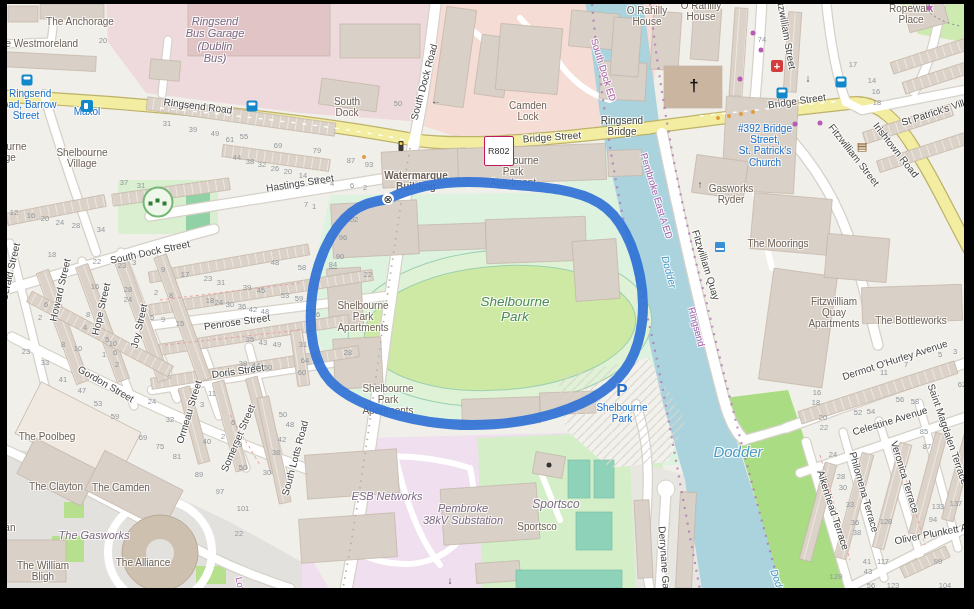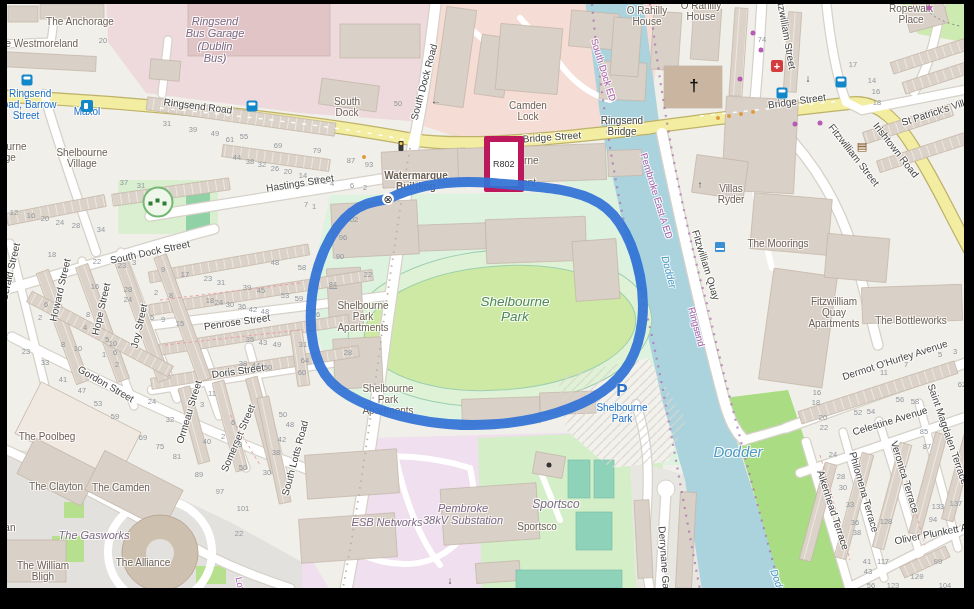--- a/index.html
+++ b/index.html
@@ -41,22 +41,22 @@
   .icon--traffic-signals-icon::after{content:"";position:absolute;left:1px;top:1px;width:3px;height:3px;
         background:#ffd24a;border-radius:50%;}
   .icon--gate-icon{width:12px;height:12px;background:#fff;border-radius:50%;color:#222;font-size:11px;line-height:12px;}
   .icon--playground-icon{width:27px;height:27px;border:2px solid #74b874;border-radius:50%;background:#eef7ea;}
   .icon--playground-icon::after{content:"";position:absolute;left:11px;top:10px;width:4px;height:4px;
         background:#2e7d32;box-shadow:-7px 3px 0 #2e7d32,7px 3px 0 #2e7d32;}
   .icon--arrow-icon{color:#333;font-size:10px;text-shadow:0 0 2px #fff;}
   .icon--shop-dot-icon{width:5px;height:5px;border-radius:50%;background:#b65cb6;}
   .icon--lamp-dot-icon{width:4px;height:4px;border-radius:50%;background:#e09a3c;}
   .icon--dot-black-icon{width:5px;height:5px;border-radius:50%;background:#333;}
-  .badge{position:absolute;left:484px;top:136px;z-index:25;background:#fff;border:6px solid #be185d;
-         border-radius:2px;font-size:9px;color:#333;padding:16px 3px;line-height:12px;}
+  .badge{position:absolute;left:484px;top:136px;z-index:25;background:#fff;border:1px solid #be185d;
+         border-radius:2px;font-size:9px;color:#333;padding:8px 3px;line-height:12px;}
   .frame{position:absolute;background:#000;z-index:100;}
   #frame-top{left:0;top:0;width:974px;height:4px;}
   #frame-left{left:0;top:0;width:7px;height:609px;}
   #frame-right{left:964px;top:0;width:10px;height:609px;}
   #frame-bottom{left:0;top:588px;width:974px;height:21px;}
 </style>
 </head>
 <body>
 
 <div id="stage">
@@ -341,57 +341,61 @@
 Building</span>
         <span class="lbl lbl-places" style="left: 513px; top: 172px; transform: translate(-50%, -50%) rotate(0deg);">Shelbourne
 Park
 Apartment</span>
         <span class="lbl lbl-places" style="left: 363px; top: 317px; transform: translate(-50%, -50%) rotate(0deg);">Shelbourne
 Park
 Apartments</span>
         <span class="lbl lbl-places" style="left: 388px; top: 400px; transform: translate(-50%, -50%) rotate(0deg);">Shelbourne
 Park
 Apartments</span>
-        <span class="lbl lbl-places" style="left: 731px; top: 194px; transform: translate(-50%, -50%) rotate(0deg);">Villas
+        <span class="lbl lbl-places" style="left: 731px; top: 194px; transform: translate(-50%, -50%) rotate(0deg);">Gasworks
 Ryder</span>
         <span class="lbl lbl-places" style="left: 778px; top: 244px; transform: translate(-50%, -50%) rotate(0deg);">The Moorings</span>
         <span class="lbl lbl-places" style="left: 834px; top: 313px; transform: translate(-50%, -50%) rotate(0deg);">Fitzwilliam
 Quay
 Apartments</span>
         <span class="lbl lbl-places" style="left: 911px; top: 321px; transform: translate(-50%, -50%) rotate(0deg);">The Bottleworks</span>
         <span class="lbl lbl-places" style="left: 47px; top: 437px; transform: translate(-50%, -50%) rotate(0deg);">The Poolbeg</span>
         <span class="lbl lbl-places" style="left: 56px; top: 487px; transform: translate(-50%, -50%) rotate(0deg);">The Clayton</span>
         <span class="lbl lbl-places" style="left: 121px; top: 488px; transform: translate(-50%, -50%) rotate(0deg);">The Camden</span>
         <span class="lbl lbl-places" style="left: 43px; top: 571px; transform: translate(-50%, -50%) rotate(0deg);">The William
 Bligh</span>
         <span class="lbl lbl-places" style="left: 143px; top: 563px; transform: translate(-50%, -50%) rotate(0deg);">The Alliance</span>
         <span class="lbl lbl-places" style="left: 6px; top: 528px; transform: translate(-50%, -50%) rotate(0deg);">nian</span>
         <span class="lbl lbl-places" style="left: 537px; top: 527px; transform: translate(-50%, -50%) rotate(0deg);">Sportsco</span>
         <span class="lbl lbl-industrial" style="left: 215px; top: 40px; transform: translate(-50%, -50%) rotate(0deg);">Ringsend
 Bus Garage
 (Dublin
 Bus)</span>
-        <span class="lbl lbl-industrial" style="left: 387px; top: 522px; transform: translate(-50%, -50%) rotate(0deg);">ESB Networks</span>
+        <span class="lbl lbl-industrial" style="left: 387px; top: 496px; transform: translate(-50%, -50%) rotate(0deg);">ESB Networks</span>
         <span class="lbl lbl-industrial" style="left: 463px; top: 514px; transform: translate(-50%, -50%) rotate(0deg);">Pembroke
 38kV Substation</span>
         <span class="lbl lbl-industrial" style="left: 556px; top: 505px; font-size: 12px; transform: translate(-50%, -50%) rotate(0deg);">Sportsco</span>
         <span class="lbl lbl-industrial" style="left: 94px; top: 535px; transform: translate(-50%, -50%) rotate(0deg);">The Gasworks</span>
         <span class="lbl lbl-stadium" style="left: 515px; top: 309px; transform: translate(-50%, -50%) rotate(0deg);">Shelbourne
 Park</span>
         <span class="lbl lbl-water" style="left: 738px; top: 452px; font-size: 15px; transform: translate(-50%, -50%) rotate(0deg);">Dodder</span>
         <span class="lbl lbl-water" style="left: 669px; top: 272px; font-size: 10px; transform: translate(-50%, -50%) rotate(75deg);">Dodder</span>
         <span class="lbl lbl-water" style="left: 779px; top: 585px; font-size: 10px; transform: translate(-50%, -50%) rotate(70deg);">Dodder</span>
         <span class="lbl lbl-admin" style="left: 603px; top: 70px; transform: translate(-50%, -50%) rotate(73deg);">South Dock ED</span>
         <span class="lbl lbl-admin" style="left: 656px; top: 196px; transform: translate(-50%, -50%) rotate(73deg);">Pembroke East A ED</span>
         <span class="lbl lbl-admin" style="left: 696px; top: 327px; transform: translate(-50%, -50%) rotate(75deg);">Ringsend</span>
         <span class="lbl lbl-admin" style="left: 240px; top: 586px; transform: translate(-50%, -50%) rotate(78deg);">Lots</span>
         <span class="lbl lbl-poi_blue" style="left: 26px; top: 105px; transform: translate(-50%, -50%) rotate(0deg);">5 Ringsend
 Road, Barrow
 Street</span>
         <span class="lbl lbl-poi_blue" style="left: 87px; top: 112px; transform: translate(-50%, -50%) rotate(0deg);">Maxol</span>
+        <span class="lbl lbl-poi_blue" style="left: 765px; top: 145px; transform: translate(-50%, -50%) rotate(0deg);">#392 Bridge
+Street,
+St. Patrick's
+Church</span>
         <span class="lbl lbl-poi_blue" style="left: 622px; top: 413px; transform: translate(-50%, -50%) rotate(0deg);">Shelbourne
 Park</span>
         <span class="lbl lbl-house_numbers" style="left: 103px; top: 41px; transform: translate(-50%, -50%) rotate(0deg);">20</span>
         <span class="lbl lbl-house_numbers" style="left: 167px; top: 124px; transform: translate(-50%, -50%) rotate(0deg);">31</span>
         <span class="lbl lbl-house_numbers" style="left: 193px; top: 130px; transform: translate(-50%, -50%) rotate(0deg);">39</span>
         <span class="lbl lbl-house_numbers" style="left: 215px; top: 134px; transform: translate(-50%, -50%) rotate(0deg);">49</span>
         <span class="lbl lbl-house_numbers" style="left: 244px; top: 137px; transform: translate(-50%, -50%) rotate(0deg);">55</span>
         <span class="lbl lbl-house_numbers" style="left: 230px; top: 140px; transform: translate(-50%, -50%) rotate(0deg);">61</span>
         <span class="lbl lbl-house_numbers" style="left: 278px; top: 146px; transform: translate(-50%, -50%) rotate(0deg);">69</span>
         <span class="lbl lbl-house_numbers" style="left: 317px; top: 151px; transform: translate(-50%, -50%) rotate(0deg);">79</span>
@@ -409,21 +413,21 @@
         <span class="lbl lbl-house_numbers" style="left: 141px; top: 186px; transform: translate(-50%, -50%) rotate(0deg);">31</span>
         <span class="lbl lbl-house_numbers" style="left: 398px; top: 104px; transform: translate(-50%, -50%) rotate(0deg);">50</span>
         <span class="lbl lbl-house_numbers" style="left: 332px; top: 184px; transform: translate(-50%, -50%) rotate(0deg);">4</span>
         <span class="lbl lbl-house_numbers" style="left: 352px; top: 186px; transform: translate(-50%, -50%) rotate(0deg);">6</span>
         <span class="lbl lbl-house_numbers" style="left: 365px; top: 188px; transform: translate(-50%, -50%) rotate(0deg);">2</span>
         <span class="lbl lbl-house_numbers" style="left: 306px; top: 205px; transform: translate(-50%, -50%) rotate(0deg);">7</span>
         <span class="lbl lbl-house_numbers" style="left: 314px; top: 207px; transform: translate(-50%, -50%) rotate(0deg);">1</span>
         <span class="lbl lbl-house_numbers" style="left: 352px; top: 220px; transform: translate(-50%, -50%) rotate(0deg);">102</span>
         <span class="lbl lbl-house_numbers" style="left: 343px; top: 238px; transform: translate(-50%, -50%) rotate(0deg);">96</span>
         <span class="lbl lbl-house_numbers" style="left: 340px; top: 257px; transform: translate(-50%, -50%) rotate(0deg);">90</span>
-        <span class="lbl lbl-house_numbers" style="left: 333px; top: 285px; transform: translate(-50%, -50%) rotate(0deg); text-decoration: underline;">84</span>
+        <span class="lbl lbl-house_numbers" style="left: 333px; top: 265px; transform: translate(-50%, -50%) rotate(0deg); text-decoration: underline;">84</span>
         <span class="lbl lbl-house_numbers" style="left: 317px; top: 270px; transform: translate(-50%, -50%) rotate(0deg);">64</span>
         <span class="lbl lbl-house_numbers" style="left: 368px; top: 275px; transform: translate(-50%, -50%) rotate(0deg);">22</span>
         <span class="lbl lbl-house_numbers" style="left: 316px; top: 315px; transform: translate(-50%, -50%) rotate(0deg);">76</span>
         <span class="lbl lbl-house_numbers" style="left: 310px; top: 333px; transform: translate(-50%, -50%) rotate(0deg);">70</span>
         <span class="lbl lbl-house_numbers" style="left: 303px; top: 345px; transform: translate(-50%, -50%) rotate(0deg);">31</span>
         <span class="lbl lbl-house_numbers" style="left: 305px; top: 361px; transform: translate(-50%, -50%) rotate(0deg);">64</span>
         <span class="lbl lbl-house_numbers" style="left: 302px; top: 373px; transform: translate(-50%, -50%) rotate(0deg);">60</span>
         <span class="lbl lbl-house_numbers" style="left: 348px; top: 353px; transform: translate(-50%, -50%) rotate(0deg);">28</span>
         <span class="lbl lbl-house_numbers" style="left: 14px; top: 213px; transform: translate(-50%, -50%) rotate(0deg);">12</span>
         <span class="lbl lbl-house_numbers" style="left: 31px; top: 216px; transform: translate(-50%, -50%) rotate(0deg);">16</span>
@@ -529,21 +533,21 @@
         <span class="lbl lbl-house_numbers" style="left: 924px; top: 432px; transform: translate(-50%, -50%) rotate(0deg);">85</span>
         <span class="lbl lbl-house_numbers" style="left: 927px; top: 447px; transform: translate(-50%, -50%) rotate(0deg);">87</span>
         <span class="lbl lbl-house_numbers" style="left: 884px; top: 373px; transform: translate(-50%, -50%) rotate(0deg);">11</span>
         <span class="lbl lbl-house_numbers" style="left: 906px; top: 365px; transform: translate(-50%, -50%) rotate(0deg);">7</span>
         <span class="lbl lbl-house_numbers" style="left: 940px; top: 355px; transform: translate(-50%, -50%) rotate(0deg);">5</span>
         <span class="lbl lbl-house_numbers" style="left: 955px; top: 352px; transform: translate(-50%, -50%) rotate(0deg);">3</span>
         <span class="lbl lbl-house_numbers" style="left: 886px; top: 522px; transform: translate(-50%, -50%) rotate(0deg);">128</span>
         <span class="lbl lbl-house_numbers" style="left: 938px; top: 507px; transform: translate(-50%, -50%) rotate(0deg);">133</span>
         <span class="lbl lbl-house_numbers" style="left: 956px; top: 504px; transform: translate(-50%, -50%) rotate(0deg);">137</span>
         <span class="lbl lbl-house_numbers" style="left: 883px; top: 562px; transform: translate(-50%, -50%) rotate(0deg);">117</span>
-        <span class="lbl lbl-house_numbers" style="left: 917px; top: 577px; transform: translate(-50%, -50%) rotate(0deg); font-family: Liberation Mono, monospace;">120</span>
+        <span class="lbl lbl-house_numbers" style="left: 836px; top: 577px; transform: translate(-50%, -50%) rotate(0deg); font-family: Liberation Mono, monospace;">120</span>
         <span class="lbl lbl-house_numbers" style="left: 893px; top: 586px; transform: translate(-50%, -50%) rotate(0deg);">123</span>
         <span class="lbl lbl-house_numbers" style="left: 933px; top: 520px; transform: translate(-50%, -50%) rotate(0deg);">94</span>
         <span class="lbl lbl-house_numbers" style="left: 938px; top: 562px; transform: translate(-50%, -50%) rotate(0deg);">99</span>
         <span class="lbl lbl-house_numbers" style="left: 945px; top: 586px; transform: translate(-50%, -50%) rotate(0deg);">104</span>
       </div>
 
     <svg id="routeLayer" width="974" height="609">
       <path d="M388,199 C420,183 455,180 492,183 C535,187 572,187 599,203 C621,216 634,246 640,276
                C646,306 643,338 630,362 C616,387 589,403 556,413 C518,425 470,428 430,422
                C391,416 351,402 331,382 C313,363 308,331 312,296 C316,262 331,228 352,212

